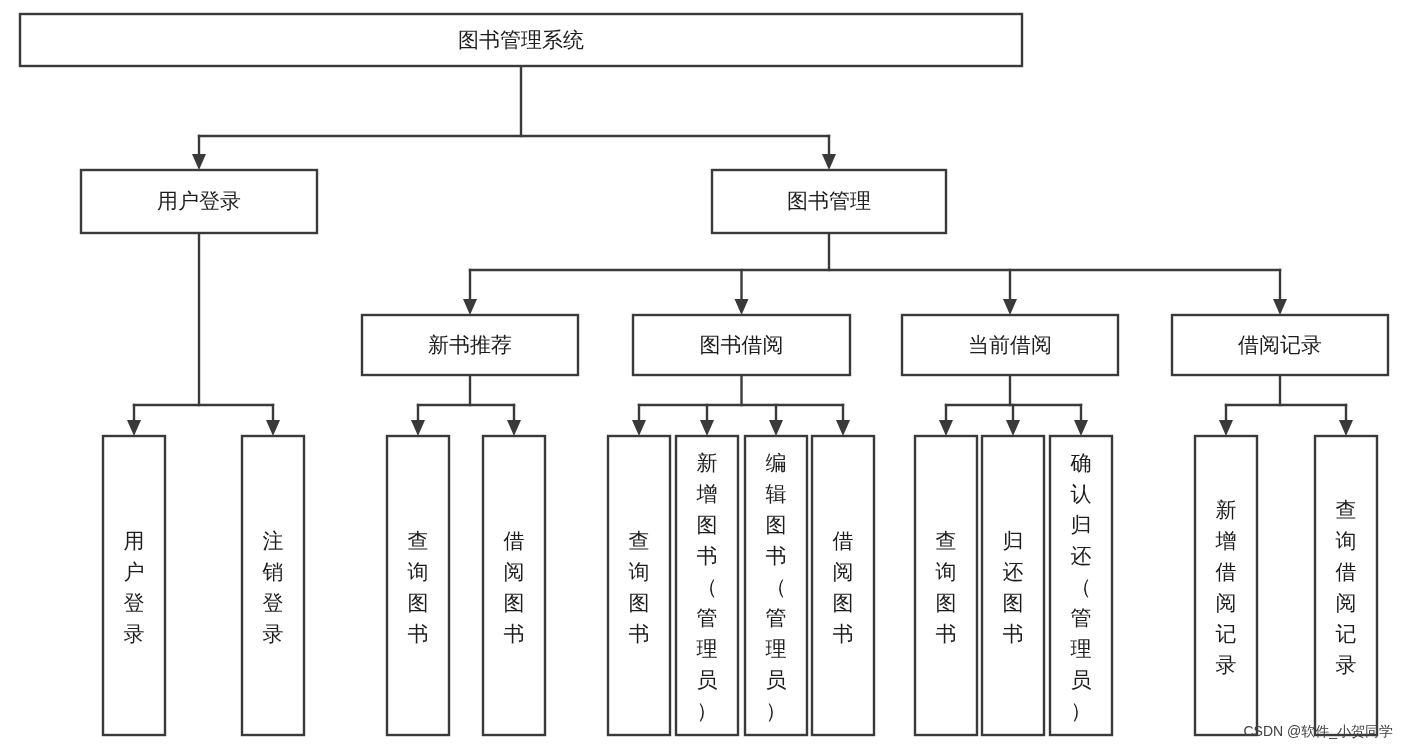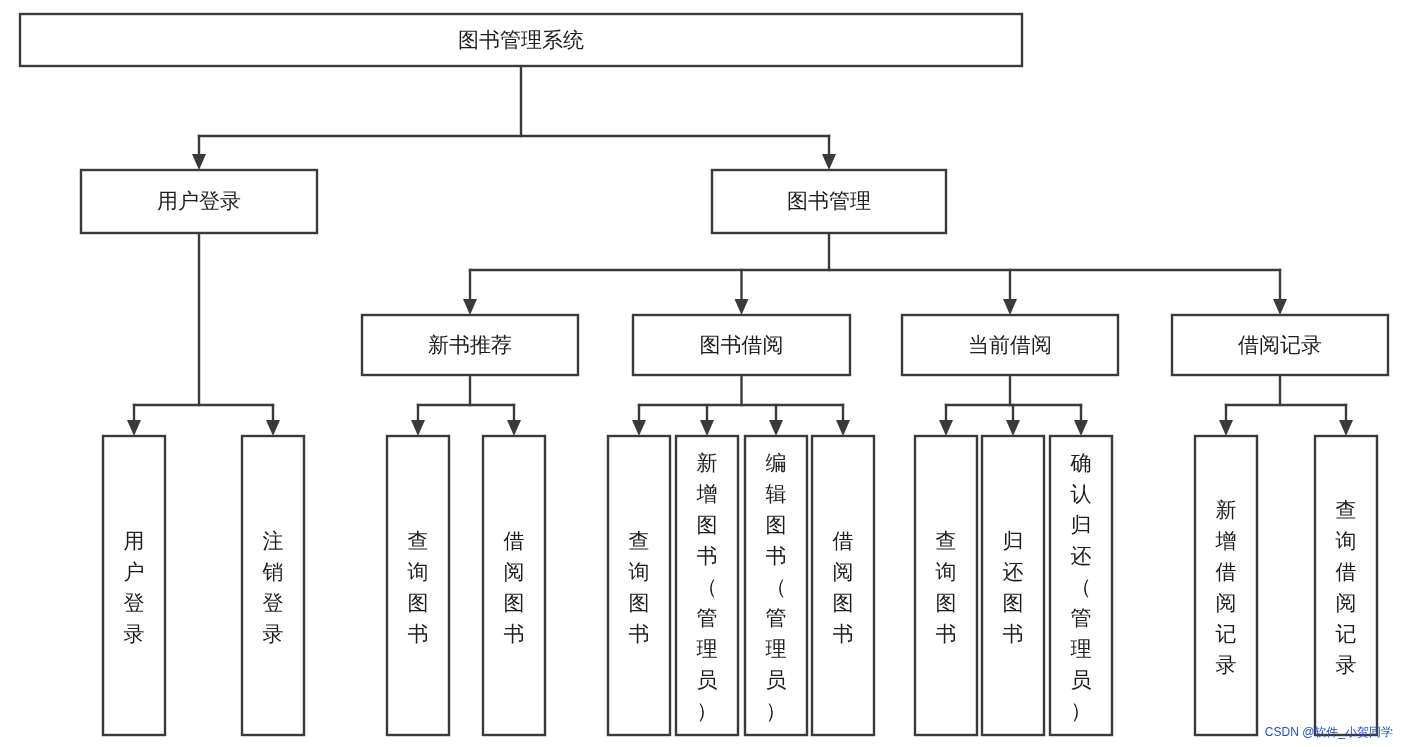--- a/index.html
+++ b/index.html
@@ -50,22 +50,22 @@
   .node-label-vertical {
     fill: #1d1d1d;
     font-family: "Liberation Sans", "DejaVu Sans", sans-serif;
     font-size: 21px;
     text-anchor: middle;
   }
   .watermark-text {
     position: absolute;
     right: 12px;
     bottom: 6px;
-    color: #1d4ed8;
-    font-size: 12px;
+    color: #404040;
+    font-size: 14px;
     font-family: "Liberation Sans", "DejaVu Sans", sans-serif;
     white-space: nowrap;
     user-select: none;
   }
 </style>
 </head>
 <body>
 
 <div id="diagram-root">
   <svg class="canvas" viewBox="0 0 1405 747" xmlns="http://www.w3.org/2000/svg">

